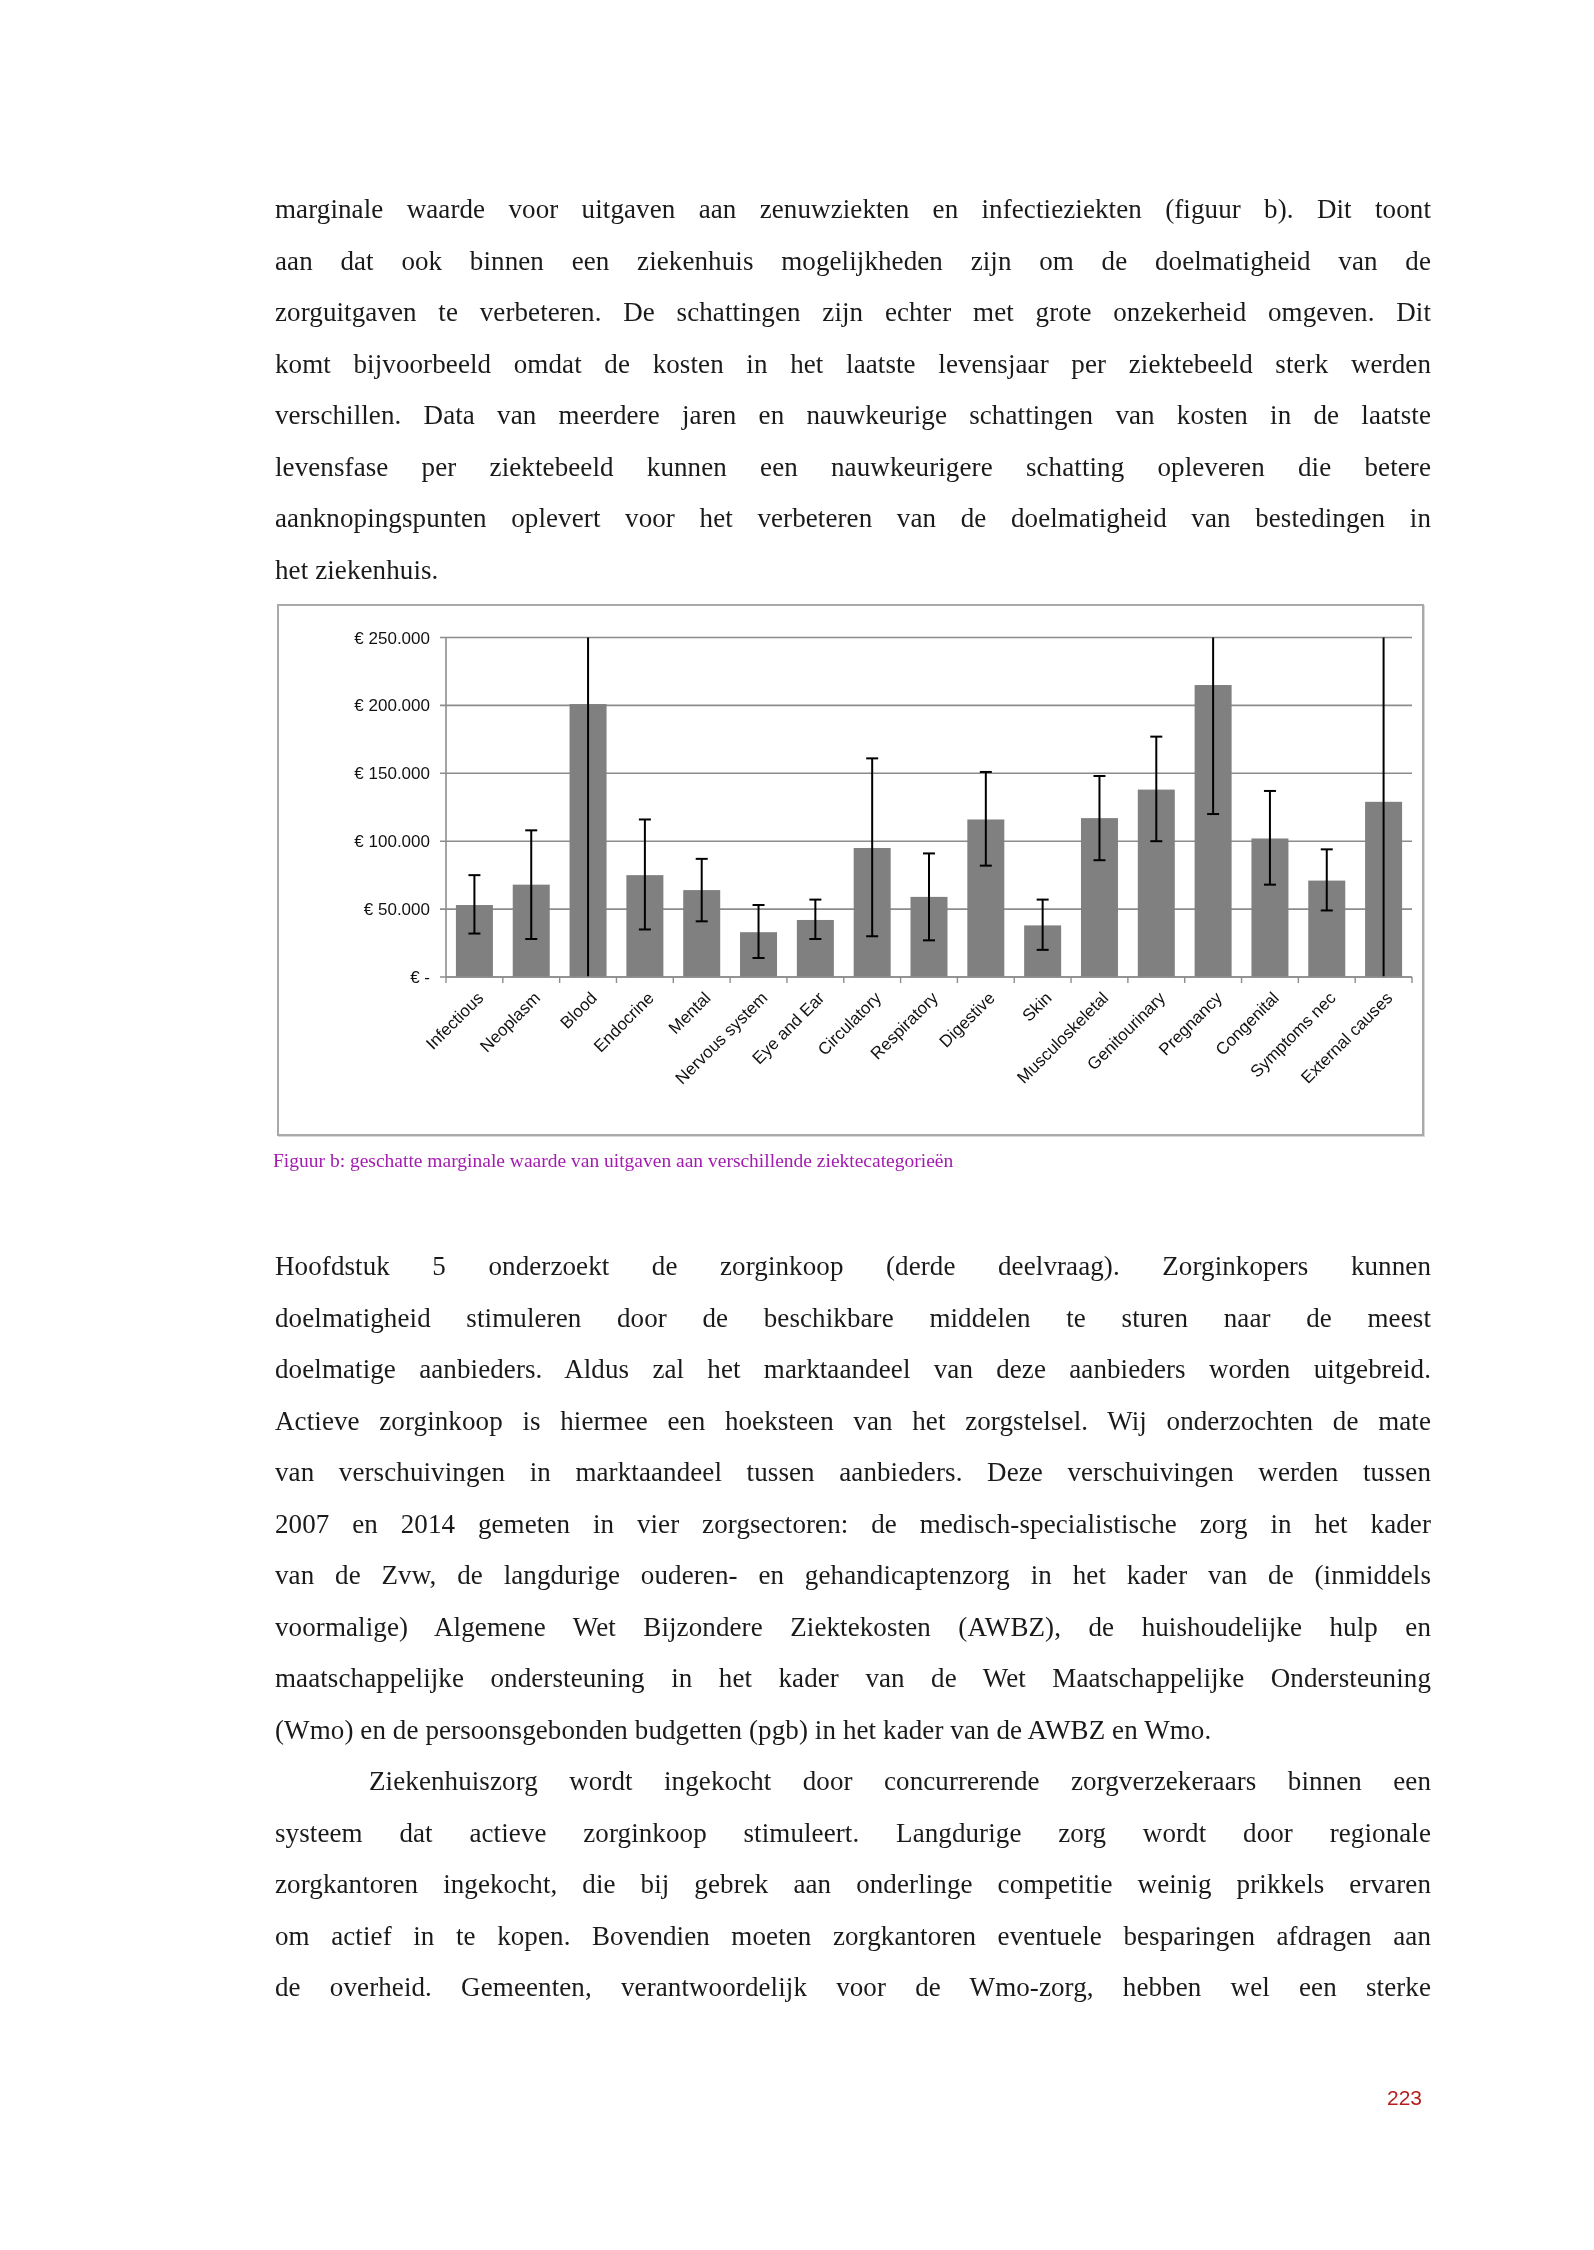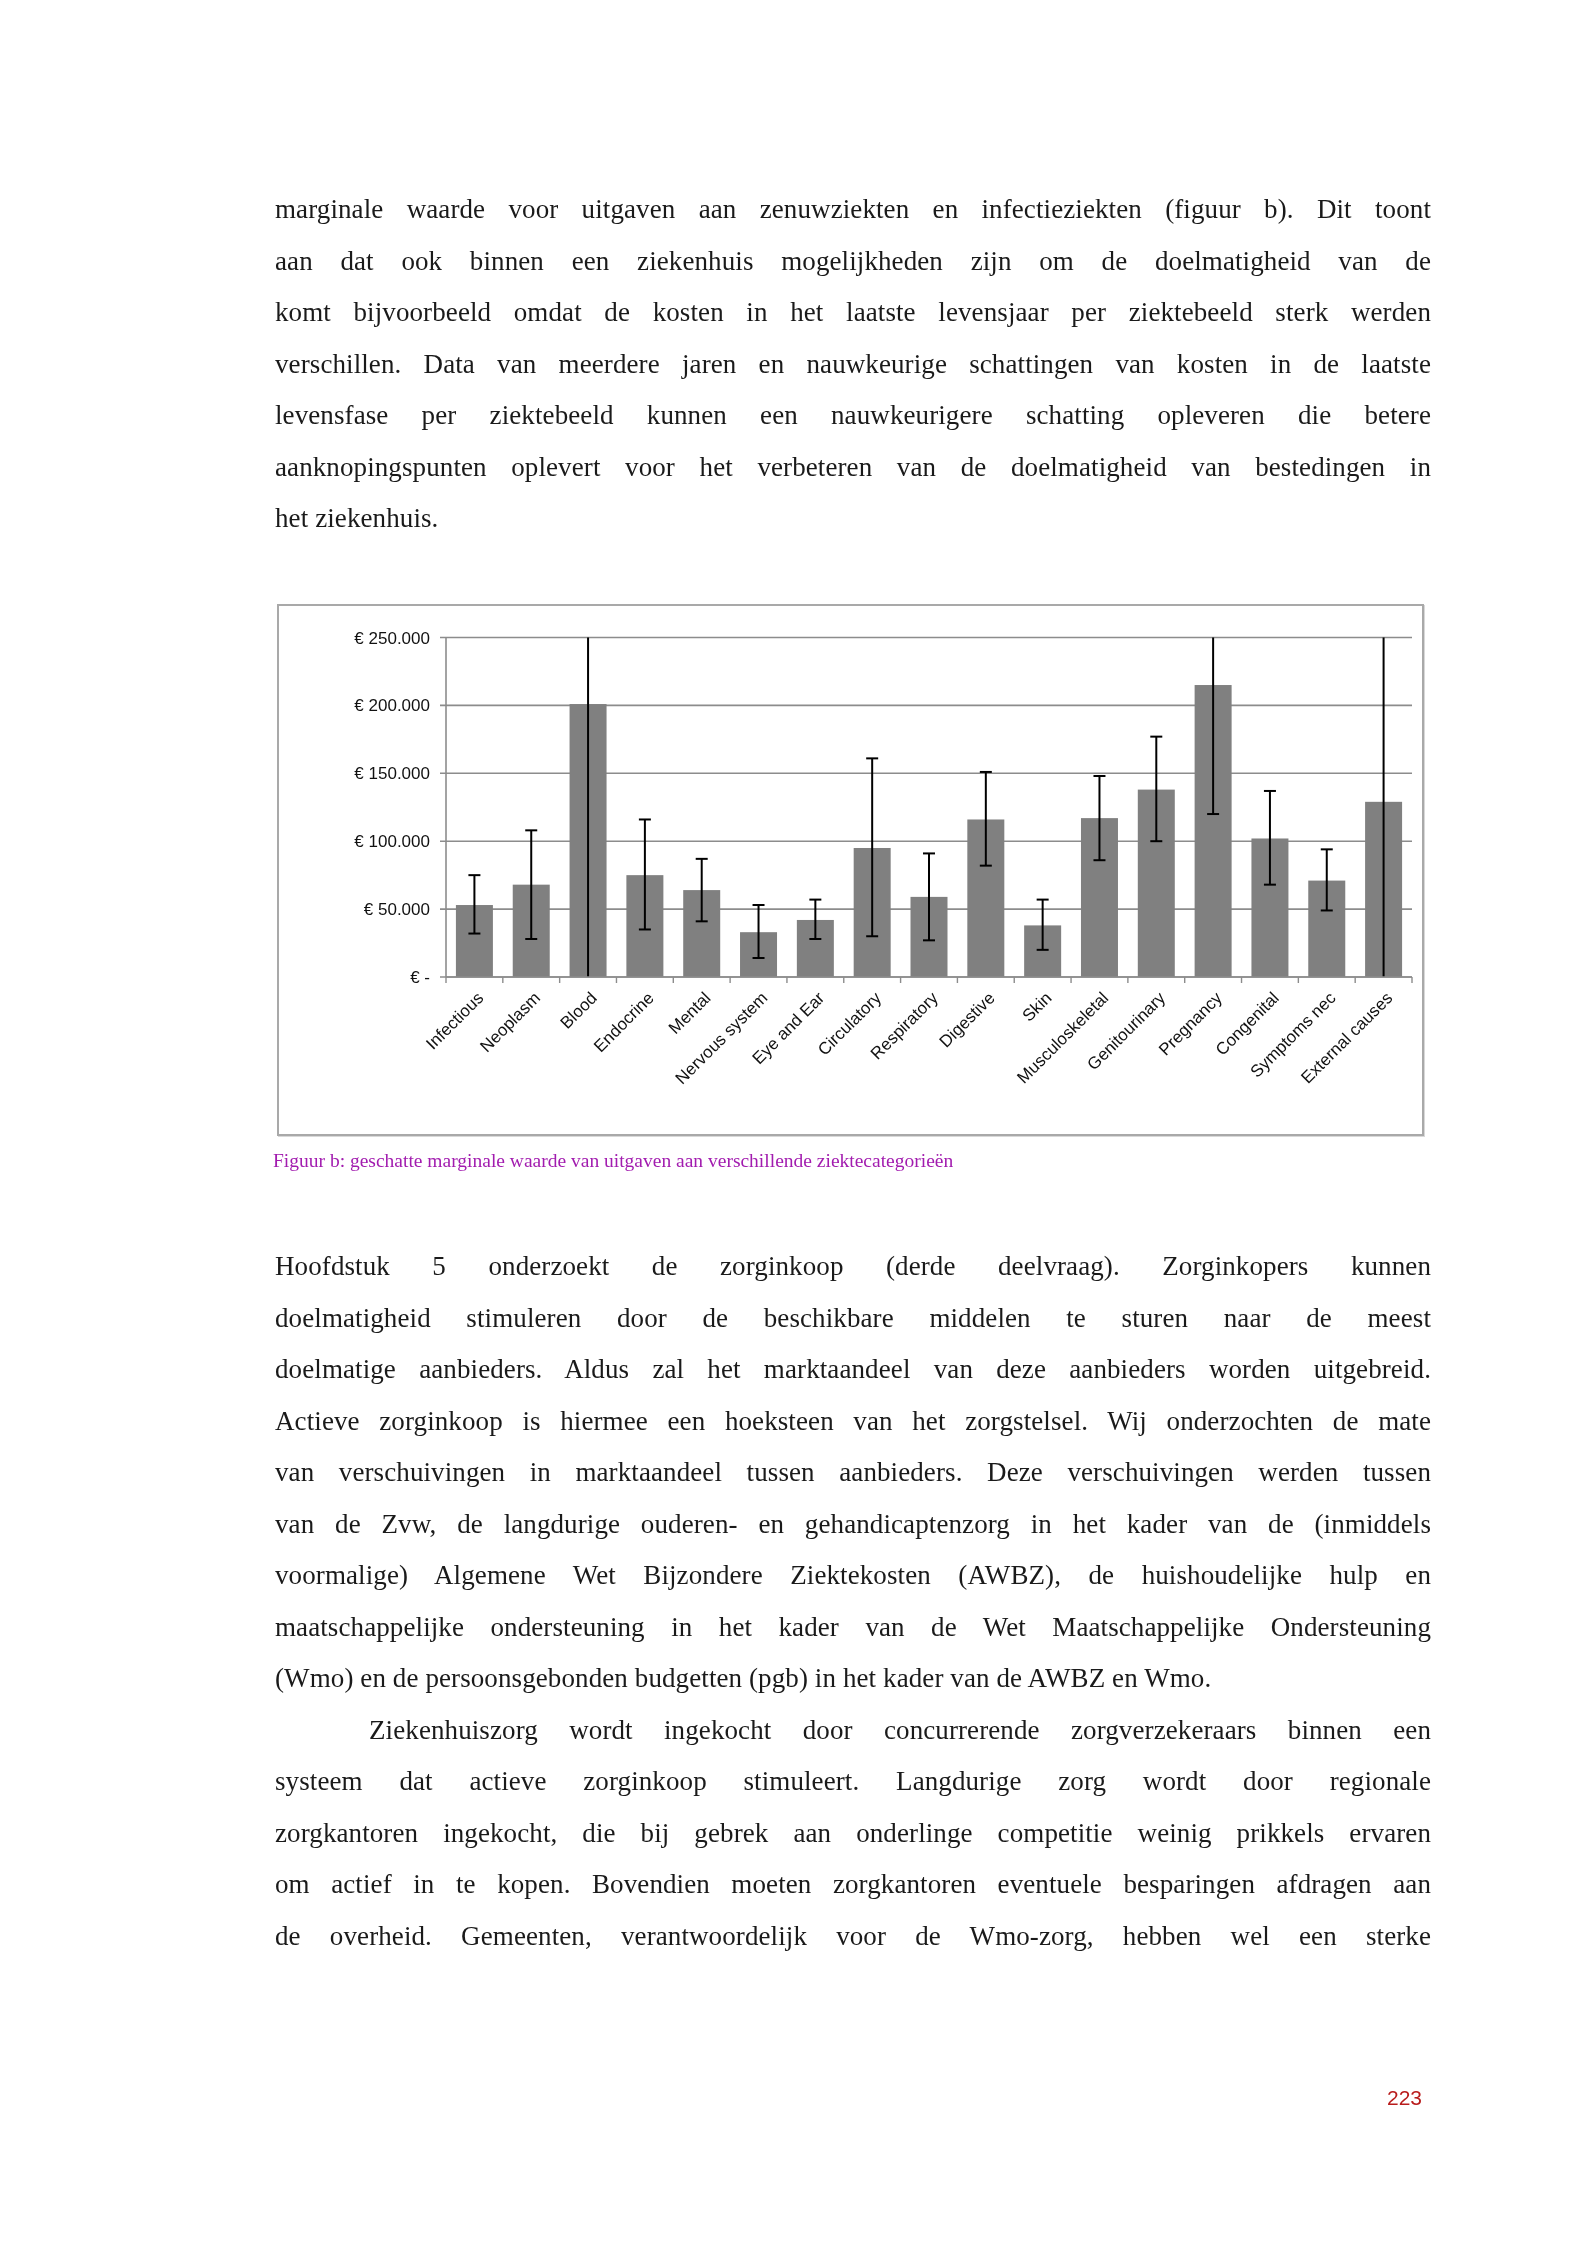--- a/index.html
+++ b/index.html
@@ -19,20 +19,21 @@
   .xtick { font-family: "Liberation Sans", "DejaVu Sans", sans-serif; font-size: 17px; fill: #111; }
 </style>
 </head>
 <body>
 
 <div class="page">
 
   <div class="para" id="p1">
     <span class="line">marginale waarde voor uitgaven aan zenuwziekten en infectieziekten (figuur b). Dit toont</span>
     <span class="line">aan dat ook binnen een ziekenhuis mogelijkheden zijn om de doelmatigheid van de</span>
+    <span class="line">zorguitgaven te verbeteren. De schattingen zijn echter met grote onzekerheid omgeven. Dit</span>
     <span class="line">komt bijvoorbeeld omdat de kosten in het laatste levensjaar per ziektebeeld sterk werden</span>
     <span class="line">verschillen. Data van meerdere jaren en nauwkeurige schattingen van kosten in de laatste</span>
     <span class="line">levensfase per ziektebeeld kunnen een nauwkeurigere schatting opleveren die betere</span>
     <span class="line">aanknopingspunten oplevert voor het verbeteren van de doelmatigheid van bestedingen in</span>
     <span class="line last">het ziekenhuis.</span>
   </div>
 
   <div class="chart-frame">
     <svg class="chart-svg" id="chart" width="1143" height="528">
         <line x1="161" x2="1133" y1="371" y2="371" stroke="#8c8c8c" stroke-width="1.6"></line>
@@ -151,20 +152,21 @@
   </div>
 
   <div class="caption">Figuur b: geschatte marginale waarde van uitgaven aan verschillende ziektecategorieën</div>
 
   <div class="para" id="p2">
     <span class="line">Hoofdstuk 5 onderzoekt de zorginkoop (derde deelvraag). Zorginkopers kunnen</span>
     <span class="line">doelmatigheid stimuleren door de beschikbare middelen te sturen naar de meest</span>
     <span class="line">doelmatige aanbieders. Aldus zal het marktaandeel van deze aanbieders worden uitgebreid.</span>
     <span class="line">Actieve zorginkoop is hiermee een hoeksteen van het zorgstelsel. Wij onderzochten de mate</span>
     <span class="line">van verschuivingen in marktaandeel tussen aanbieders. Deze verschuivingen werden tussen</span>
+    <span class="line">2007 en 2014 gemeten in vier zorgsectoren: de medisch-specialistische zorg in het kader</span>
     <span class="line">van de Zvw, de langdurige ouderen- en gehandicaptenzorg in het kader van de (inmiddels</span>
     <span class="line">voormalige) Algemene Wet Bijzondere Ziektekosten (AWBZ), de huishoudelijke hulp en</span>
     <span class="line">maatschappelijke ondersteuning in het kader van de Wet Maatschappelijke Ondersteuning</span>
     <span class="line last">(Wmo) en de persoonsgebonden budgetten (pgb) in het kader van de AWBZ en Wmo.</span>
     <span class="line indent">Ziekenhuiszorg wordt ingekocht door concurrerende zorgverzekeraars binnen een</span>
     <span class="line">systeem dat actieve zorginkoop stimuleert. Langdurige zorg wordt door regionale</span>
     <span class="line">zorgkantoren ingekocht, die bij gebrek aan onderlinge competitie weinig prikkels ervaren</span>
     <span class="line">om actief in te kopen. Bovendien moeten zorgkantoren eventuele besparingen afdragen aan</span>
     <span class="line">de overheid. Gemeenten, verantwoordelijk voor de Wmo-zorg, hebben wel een sterke</span>
   </div>

